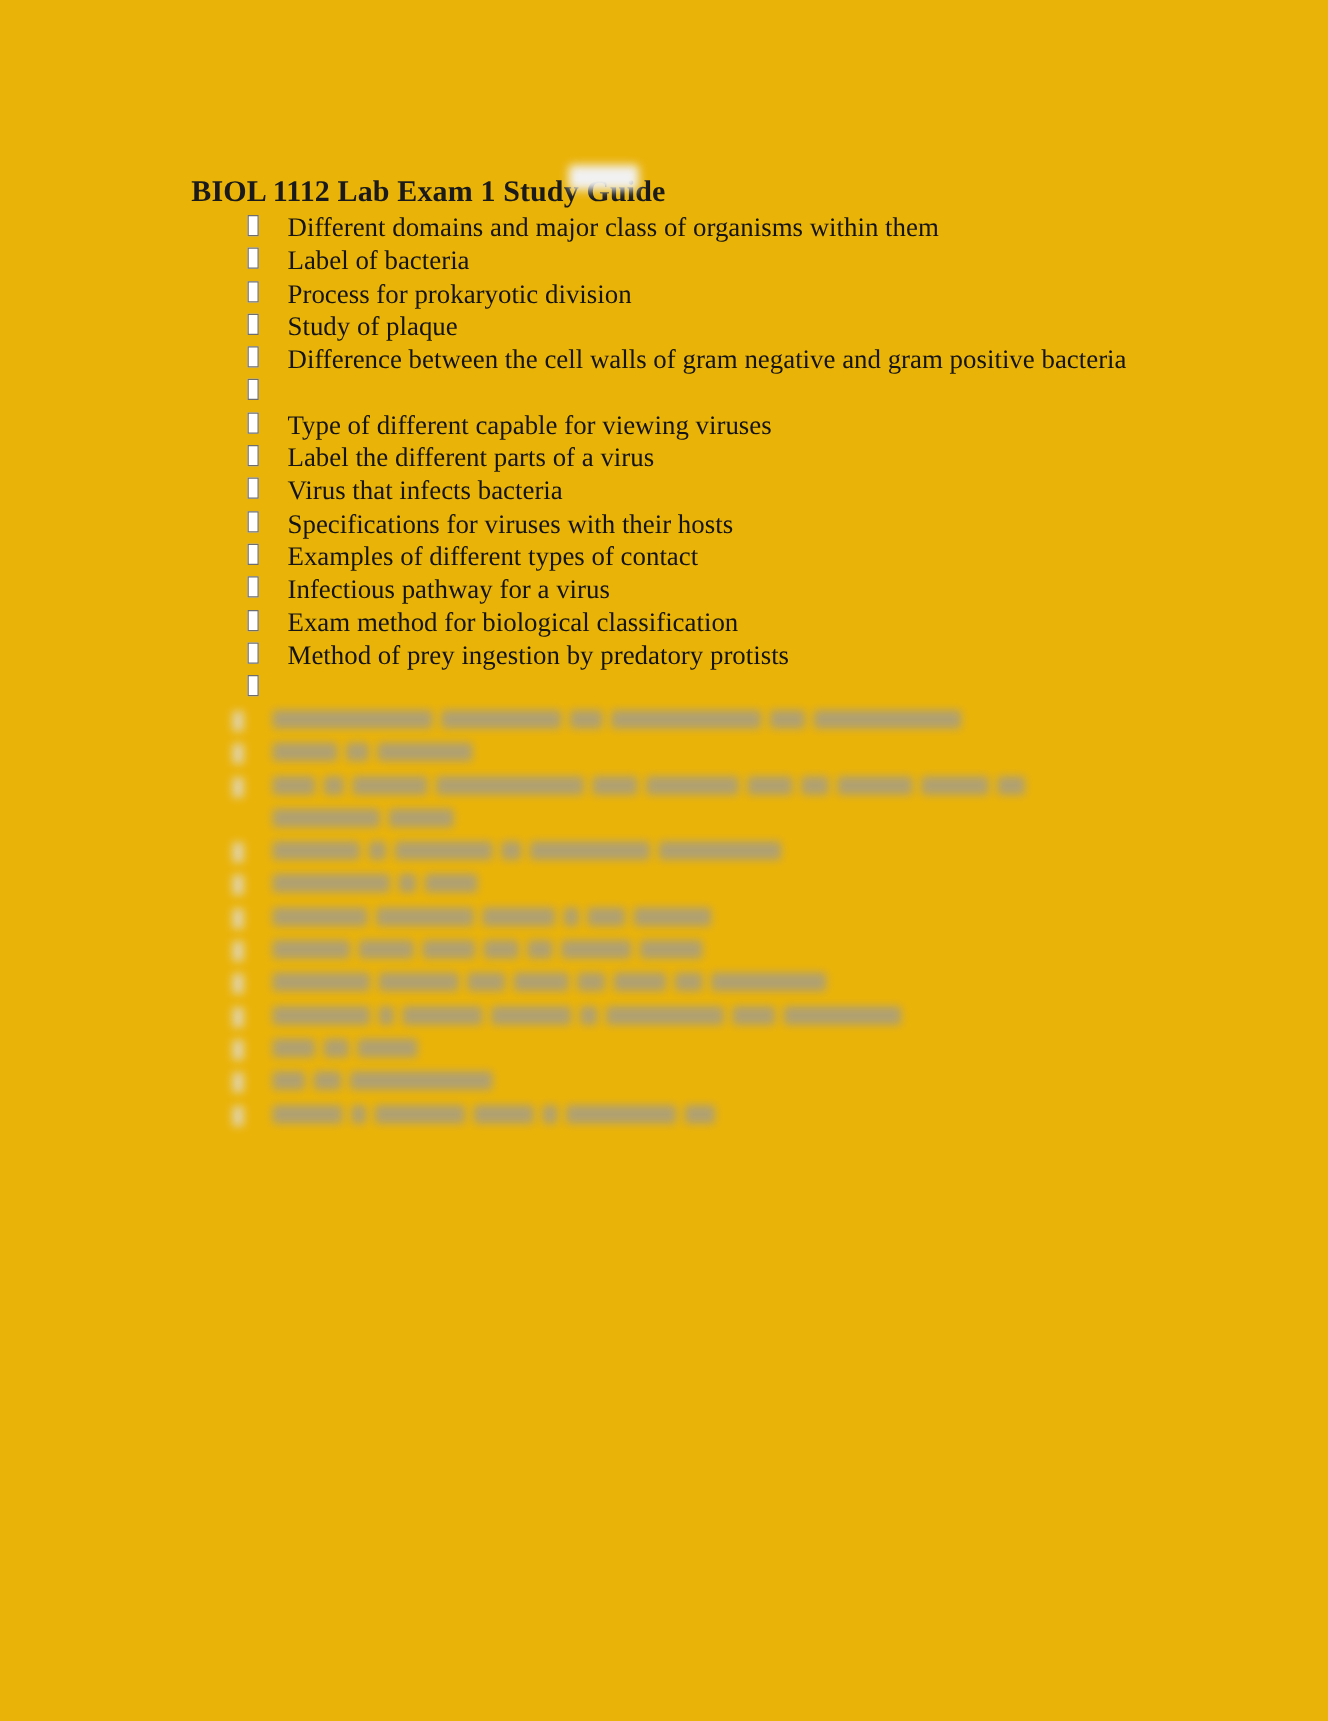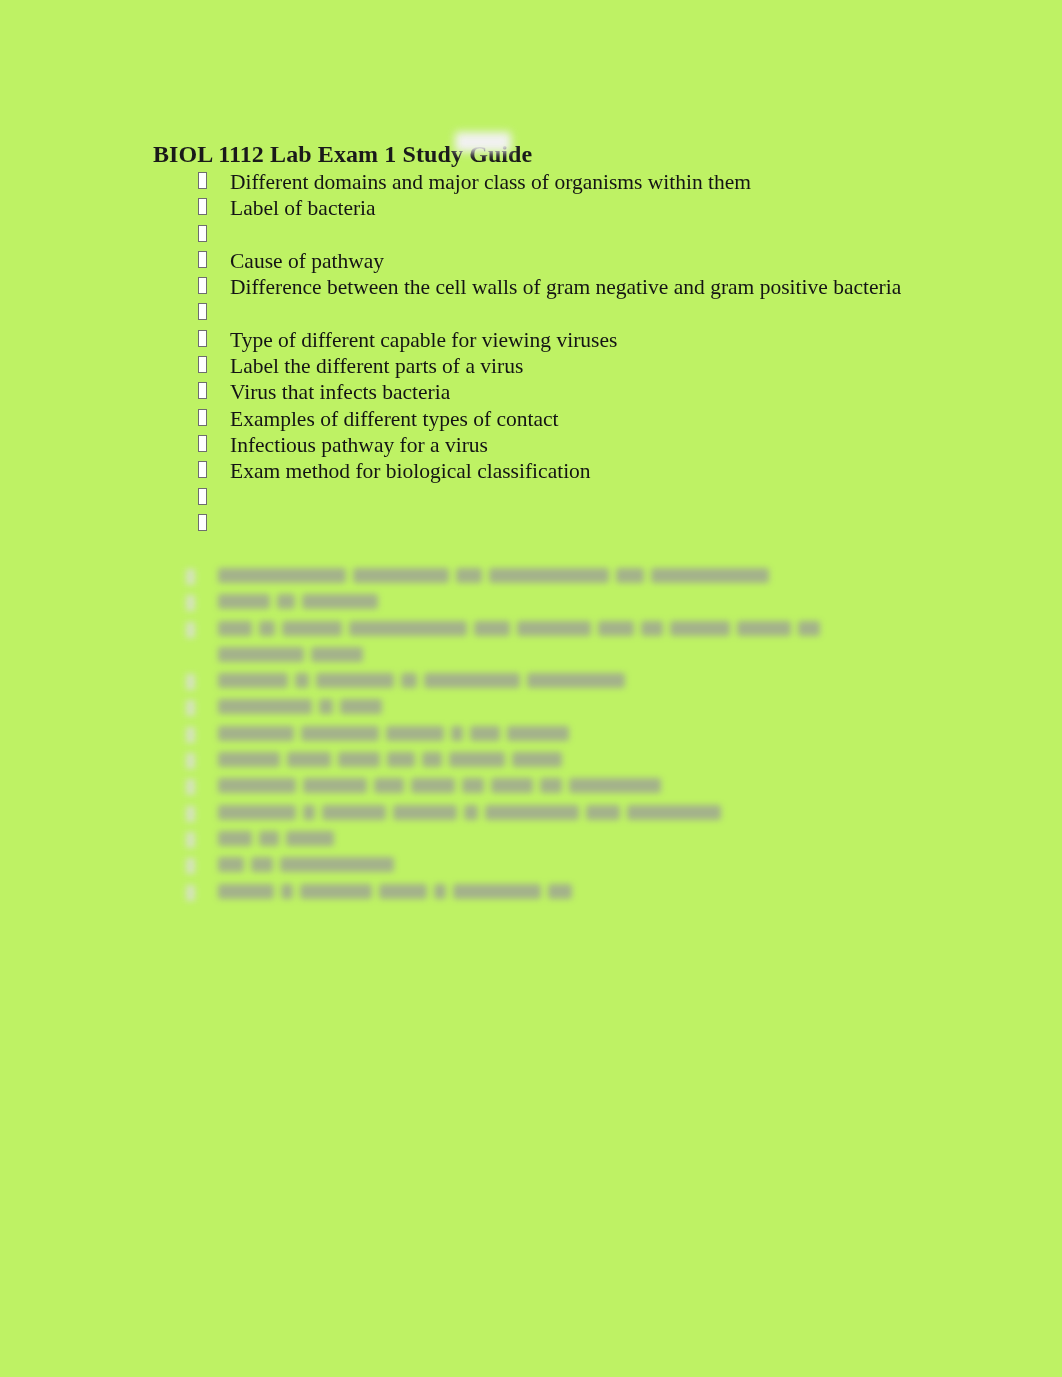--- a/index.html
+++ b/index.html
@@ -12,21 +12,21 @@
   body {
     font-family: "Liberation Serif", "DejaVu Serif", serif;
     color: #000000;
     -webkit-font-smoothing: antialiased;
   }
 
   .page {
     position: relative;
     width: 1062px;
     height: 1377px;
-    background: #bef264;
+    background: #eab308;
     overflow: hidden;
   }
 
   
   .doc-title {
     position: absolute;
     left: 153px;
     top: 124px;
     font-size: 24px;
     line-height: 28px;
@@ -140,24 +140,25 @@
       <div class="bullet-row">
         <span class="bullet-marker"></span>
         <span class="bullet-text">Different domains and major class of organisms within them</span>
       </div>
       <div class="bullet-row">
         <span class="bullet-marker"></span>
         <span class="bullet-text">Label of bacteria</span>
       </div>
       <div class="bullet-row">
         <span class="bullet-marker"></span>
-      </div>
-      <div class="bullet-row">
-        <span class="bullet-marker"></span>
-        <span class="bullet-text">Cause of pathway</span>
+        <span class="bullet-text">Process for prokaryotic division</span>
+      </div>
+      <div class="bullet-row">
+        <span class="bullet-marker"></span>
+        <span class="bullet-text">Study of plaque</span>
       </div>
       <div class="bullet-row">
         <span class="bullet-marker"></span>
         <span class="bullet-text">Difference between the cell walls of gram negative and gram positive bacteria</span>
       </div>
       <div class="bullet-row">
         <span class="bullet-marker"></span>
       </div>
       <div class="bullet-row">
         <span class="bullet-marker"></span>
@@ -166,32 +167,37 @@
       <div class="bullet-row">
         <span class="bullet-marker"></span>
         <span class="bullet-text">Label the different parts of a virus</span>
       </div>
       <div class="bullet-row">
         <span class="bullet-marker"></span>
         <span class="bullet-text">Virus that infects bacteria</span>
       </div>
       <div class="bullet-row">
         <span class="bullet-marker"></span>
+        <span class="bullet-text">Specifications for viruses with their hosts</span>
+      </div>
+      <div class="bullet-row">
+        <span class="bullet-marker"></span>
         <span class="bullet-text">Examples of different types of contact</span>
       </div>
       <div class="bullet-row">
         <span class="bullet-marker"></span>
         <span class="bullet-text">Infectious pathway for a virus</span>
       </div>
       <div class="bullet-row">
         <span class="bullet-marker"></span>
         <span class="bullet-text">Exam method for biological classification</span>
       </div>
       <div class="bullet-row">
         <span class="bullet-marker"></span>
+        <span class="bullet-text">Method of prey ingestion by predatory protists</span>
       </div>
       <div class="bullet-row">
         <span class="bullet-marker"></span>
       </div>
     </div>
 
   <div class="blur-zone">
       <div class="blur-row">
         <span class="blur-marker"></span>
         <span class="blur-text" style="left: 218px;"><i style="width: 128px;"></i><i style="width: 96px;"></i><i style="width: 26px;"></i><i style="width: 120px;"></i><i style="width: 28px;"></i><i style="width: 118px;"></i></span>

